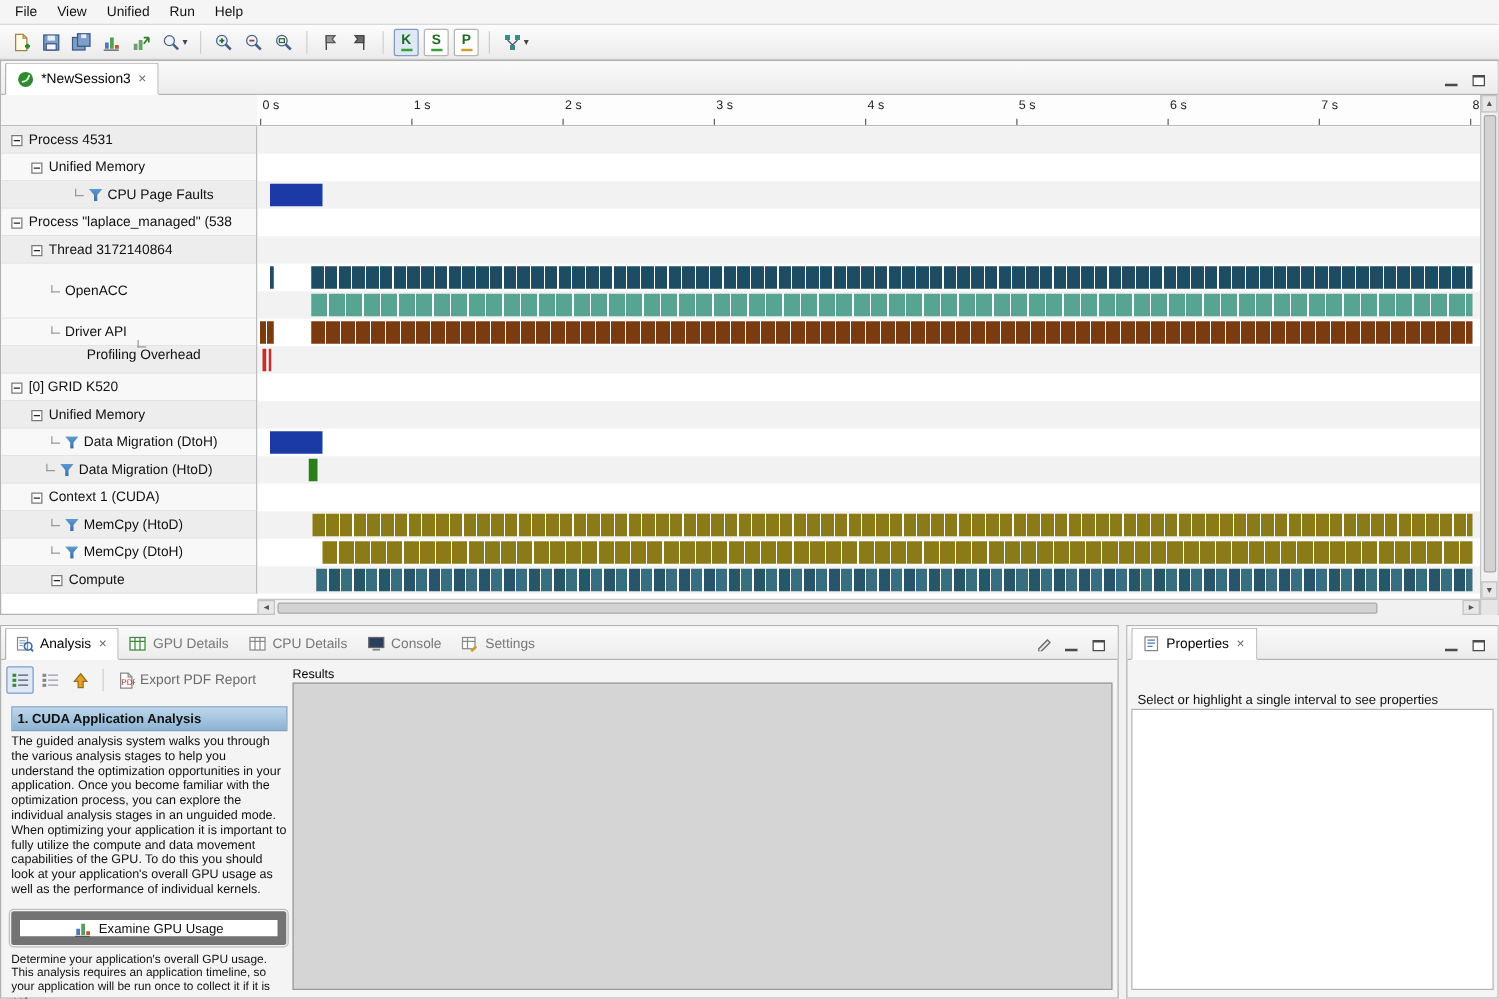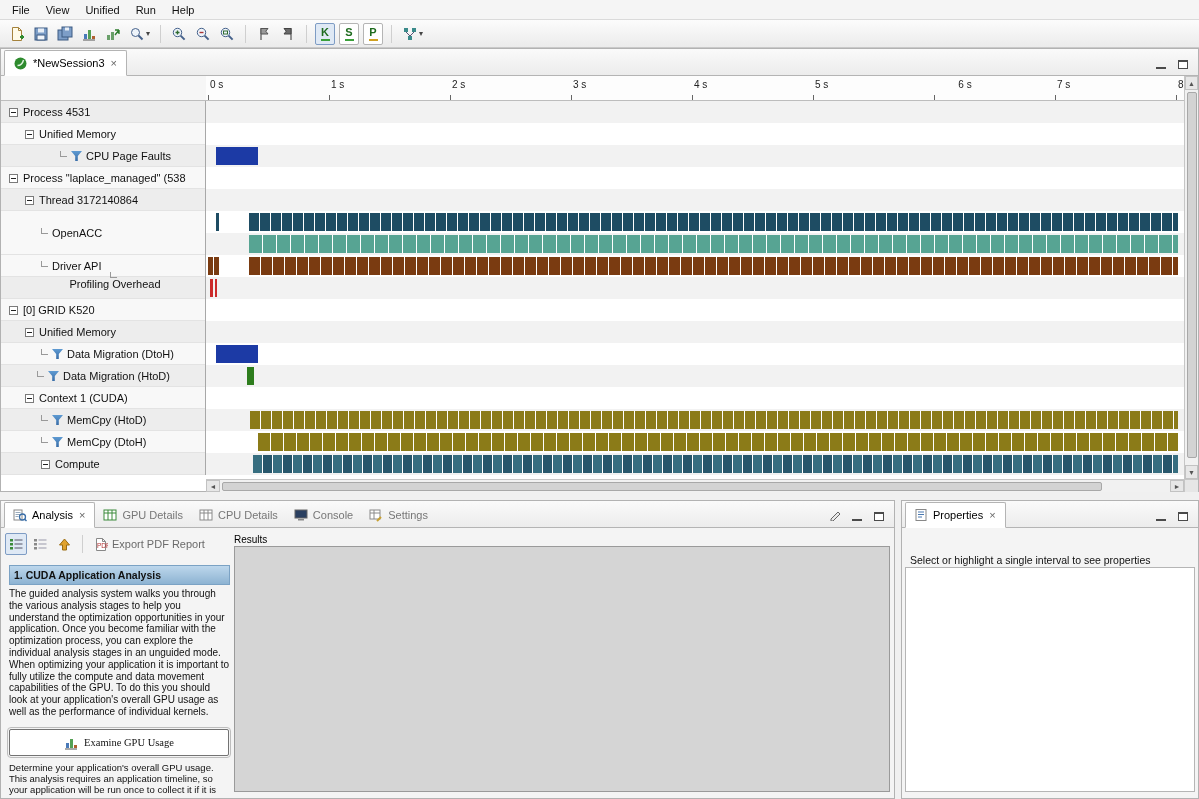--- a/index.html
+++ b/index.html
@@ -64,21 +64,21 @@
   .abtn{width:22px;height:22px;display:flex;align-items:center;justify-content:center;border:1px solid transparent;border-radius:2px;}
   .abtn.pressed{background:#dfe9f5;border-color:#7e9cc4;}
   .atoolbar{position:absolute;left:4px;top:32px;display:flex;align-items:center;gap:2px;}
   .pdfbtn{display:flex;align-items:center;gap:4px;color:#6b6b6b;padding:0 4px;}
 
   .results-label{position:absolute;left:233px;top:33px;font-size:10px;color:#000;}
   .results-box{position:absolute;left:233px;top:45px;width:656px;height:246px;background:#d5d5d5;border:1px solid #9a9a9a;}
 
   .ahdr{position:absolute;left:8px;top:64px;width:221px;height:20px;background:linear-gradient(#bdd7ec,#8db3d2);border:1px solid #7ba2c4;font-weight:bold;padding:3px 4px;font-size:10.5px;}
   .atext{position:absolute;left:8px;top:87px;width:221px;height:136px;font-size:10px;line-height:1.18;overflow:hidden;}
-  .examine{position:absolute;left:8px;top:228px;width:220px;height:27px;background:#fff;border:1px solid #737373;outline:1px solid #bdbdbd;outline-offset:1px;border-radius:2px;display:flex;align-items:center;justify-content:center;gap:6px;font-size:10.5px;font-family:Liberation Serif, serif;}
+  .examine{position:absolute;left:8px;top:228px;width:220px;height:27px;background:#fff;border:7px solid #737373;outline:1px solid #bdbdbd;outline-offset:1px;border-radius:2px;display:flex;align-items:center;justify-content:center;gap:6px;font-size:10.5px;}
   .anote{position:absolute;left:8px;top:261px;width:221px;height:38px;font-size:9.5px;line-height:1.18;overflow:hidden;}
 
   .pmsg{position:absolute;left:8px;top:53px;font-size:10.5px;}
   .pbox{position:absolute;left:3px;top:66px;width:290px;height:225px;background:#fff;border:1px solid #b5b5b5;}
 </style>
 </head>
 <body>
 
 <div class="menubar">
   <span class="menu-item">File</span>
@@ -233,21 +233,21 @@
         <div class="rline"></div>
       </div>
       <div class="rtick" style="left: 486px;">
         <span class="rlab">4 s</span>
         <div class="rline"></div>
       </div>
       <div class="rtick" style="left: 607px;">
         <span class="rlab">5 s</span>
         <div class="rline"></div>
       </div>
-      <div class="rtick" style="left: 728px; text-align: center;">
+      <div class="rtick" style="left: 728px;">
         <span class="rlab">6 s</span>
         <div class="rline"></div>
       </div>
       <div class="rtick" style="left: 849px;">
         <span class="rlab">7 s</span>
         <div class="rline"></div>
       </div>
       <div class="rtick" style="left: 970px;">
         <span class="rlab">8</span>
         <div class="rline"></div>

